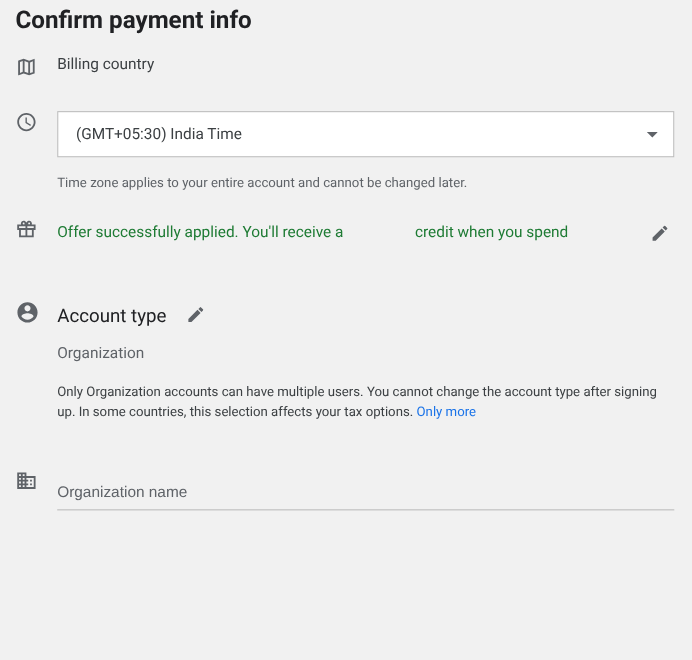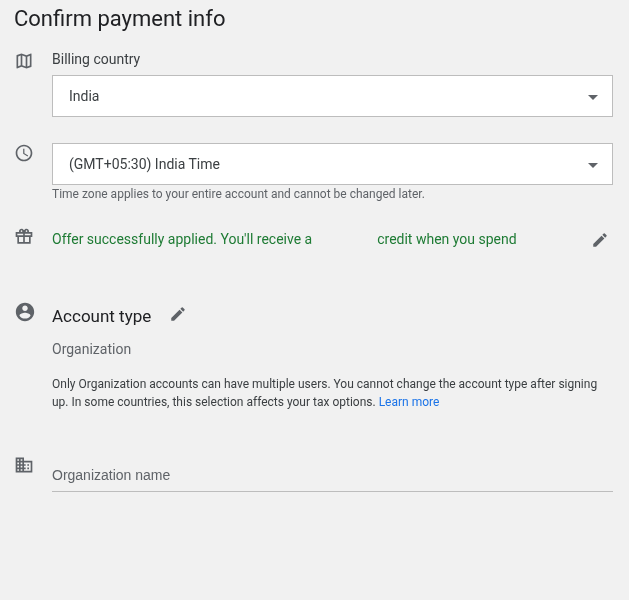--- a/index.html
+++ b/index.html
@@ -7,21 +7,21 @@
       font-family: Roboto, Arial, sans-serif;
       background: #f1f1f1;
       width: 629px;
       height: 600px;
       overflow: hidden;
       color: #202124;
       padding: 0 10px;
     }
     .heading {
       font-size: 22px;
-      font-weight: 400;
+      font-weight: 700;
       color: #202124;
       padding: 6px 4px 20px 4px;
     }
     .row {
       display: flex;
       align-items: flex-start;
       margin-bottom: 26px;
     }
     .icon-col {
       width: 42px;
@@ -53,21 +53,21 @@
     }
     .select-box .arrow {
       position: absolute;
       right: 14px;
       top: 50%;
       transform: translateY(-50%);
     }
     .helper-text {
       font-size: 12px;
       color: #5f6368;
-      margin-top: 2px;
+      margin-top: 16px;
     }
     .offer-row .content-col {
       display: flex;
       align-items: flex-start;
       justify-content: space-between;
       gap: 12px;
     }
     .offer-text {
       color: #1e7b34;
       font-size: 14px;
@@ -131,28 +131,20 @@
 <h1 class="heading">Confirm payment info</h1>
 
 <div class="row">
   <div class="icon-col">
     <svg width="20" height="20" viewBox="0 0 24 24">
         <path d="M20.5 3l-.16.03L15 5.1 9 3 3.36 4.9c-.21.07-.36.25-.36.48V20.5c0 .28.22.5.5.5l.16-.03L9 18.9l6 2.1 5.64-1.9c.21-.07.36-.25.36-.48V3.5c0-.28-.22-.5-.5-.5zM10 5.47l4 1.4v11.66l-4-1.4V5.47zm-5 .99l3-1.01v11.7l-3 1.16V6.46zm14 11.08l-3 1.01V6.86l3-1.16v11.84z"></path>
       </svg>
   </div>
   <div class="content-col">
     <div class="field-label">Billing country</div>
-    <div class="select-box">
-      <span>India</span>
-      <span class="arrow">
-        <svg width="10" height="6" viewBox="0 0 10 6">
-            <path d="M0 0l5 5 5-5z" fill="#5f6368"></path>
-          </svg>
-      </span>
-    </div>
   </div>
 </div>
 
 <div class="row">
   <div class="icon-col">
     <svg width="20" height="20" viewBox="0 0 24 24">
         <path d="M11.99 2C6.47 2 2 6.48 2 12s4.47 10 9.99 10C17.52 22 22 17.52 22 12S17.52 2 11.99 2zM12 20c-4.42 0-8-3.58-8-8s3.58-8 8-8 8 3.58 8 8-3.58 8-8 8zm.5-13H11v6l5.25 3.15.75-1.23-4.5-2.67z"></path>
       </svg>
   </div>
   <div class="content-col">
@@ -198,21 +190,21 @@
     <div class="section-title-row">
       <span class="section-title">Account type</span>
       <span class="edit-btn">
         <svg width="18" height="18" viewBox="0 0 24 24">
             <path d="M3 17.25V21h3.75L17.81 9.94l-3.75-3.75L3 17.25zM20.71 7.04c.39-.39.39-1.02 0-1.41l-2.34-2.34a.9959.9959 0 0 0-1.41 0l-1.83 1.83 3.75 3.75 1.83-1.83z"></path>
           </svg>
       </span>
     </div>
     <div class="subdued">Organization</div>
     <div class="description">
-      <span>Only Organization accounts can have multiple users. You cannot change the account type after signing up. In some countries, this selection affects your tax options. </span><a class="learn-more">Learn more</a>
+      <span>Only Organization accounts can have multiple users. You cannot change the account type after signing up. In some countries, this selection affects your tax options. </span><a class="learn-more">Only more</a>
     </div>
   </div>
 </div>
 
 <div class="row org-row">
   <div class="icon-col">
     <svg width="20" height="20" viewBox="0 0 24 24">
         <path d="M12 7V3H2v18h20V7H12zM6 19H4v-2h2v2zm0-4H4v-2h2v2zm0-4H4V9h2v2zm0-4H4V5h2v2zm4 12H8v-2h2v2zm0-4H8v-2h2v2zm0-4H8V9h2v2zm0-4H8V5h2v2zm10 12h-8v-2h2v-2h-2v-2h2v-2h-2V9h8v10zm-2-8h-2v2h2v-2zm0 4h-2v2h2v-2z"></path>
       </svg>
   </div>

